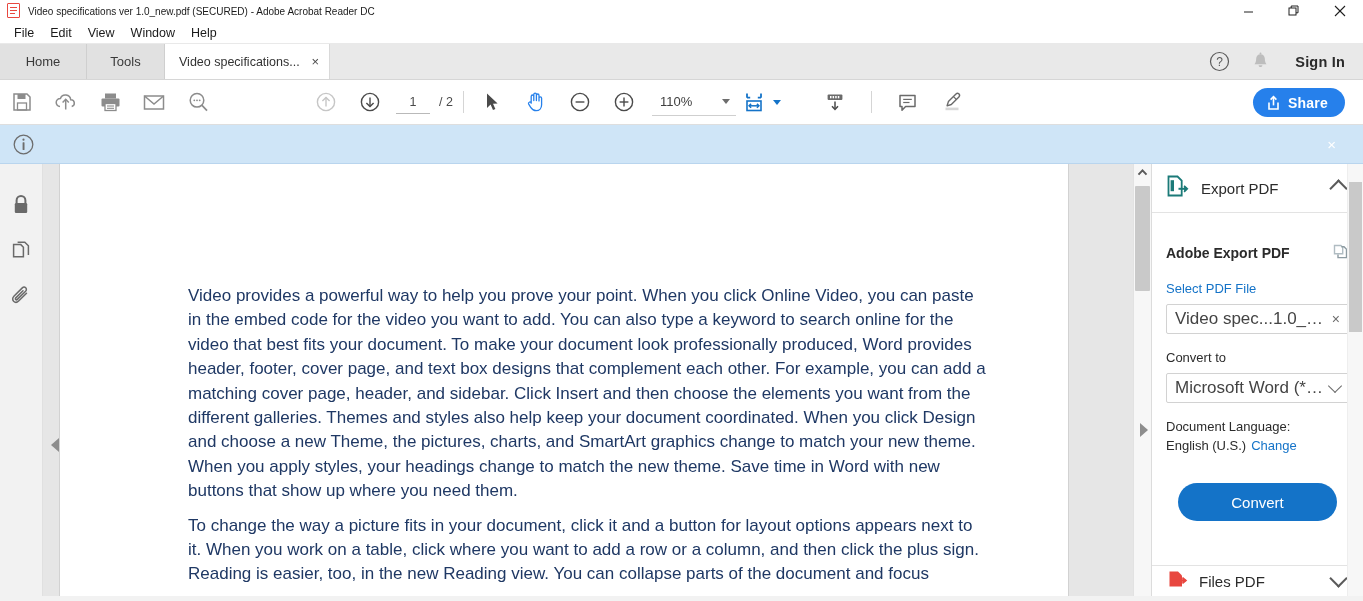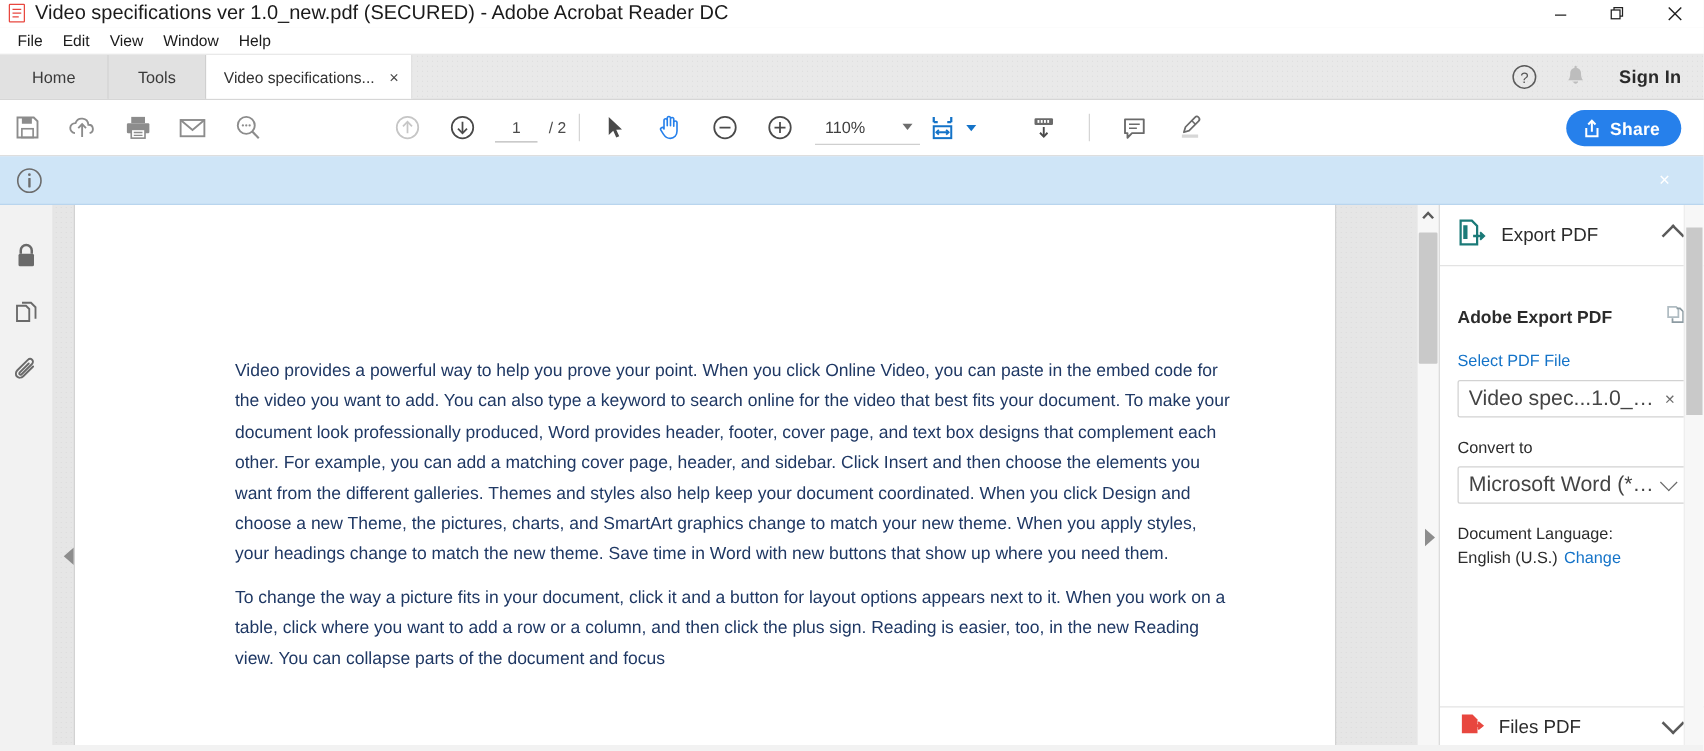--- a/index.html
+++ b/index.html
@@ -18,21 +18,21 @@
     width:13px;height:15px;border:1px solid #e8473f;background:#fff;border-radius:1px;
     position:absolute;left:1px;top:0;box-sizing:border-box;
   }
   .tb-icon .pdfglyph:after{
     content:"";position:absolute;left:2px;top:2px;width:8px;height:10px;
     background:
       linear-gradient(#e8473f,#e8473f) left 0 top 1px/7px 1.4px no-repeat,
       linear-gradient(#e8473f,#e8473f) left 0 top 4px/7px 1.4px no-repeat,
       linear-gradient(#e8473f,#e8473f) left 0 top 7px/5px 1.4px no-repeat;
   }
-  .tb-title{font-size:16px;color:#1a1a1a;white-space:nowrap;}
+  .tb-title{font-size:10px;color:#1a1a1a;white-space:nowrap;}
   .winctrls{position:absolute;right:0;top:0;height:22px;display:flex;}
   .winbtn{width:46px;height:22px;display:flex;align-items:center;justify-content:center;}
   .winbtn svg{display:block;}
 
   
   .menubar{height:21px;background:#ffffff;display:flex;align-items:center;padding-left:6px;}
   .menuitem{font-size:12.5px;color:#1a1a1a;padding:2px 8px;white-space:nowrap;}
 
   
   .tabstrip{height:36px;background:#e9e9e9;display:flex;align-items:flex-end;position:relative;
@@ -94,21 +94,21 @@
   .docarea:before{
     content:"";position:absolute;inset:0;
     background-image:radial-gradient(#dadada 0.6px, transparent 0.7px);
     background-size:4px 4px;opacity:.9;pointer-events:none;
   }
   .collapse-left{position:absolute;left:8px;top:274px;width:0;height:0;
       border-top:7px solid transparent;border-bottom:7px solid transparent;border-right:8px solid #8d8d8d;}
   .page{position:absolute;left:17px;top:0;width:1008px;height:432px;background:#ffffff;
         box-shadow:0 0 0 1px #d2d2d2;}
   .pagetext{position:absolute;left:128px;top:120px;width:800px;color:#1f3864;
-            font-size:14px;line-height:24.4px;}
+            font-size:17px;line-height:24.4px;}
   .pagetext p{margin:0 0 10px 0;}
   .pagetext p.clipped{max-height:78px;overflow:hidden;}
 
   .scrollcol{position:absolute;right:0;top:0;width:17px;height:432px;background:#f7f7f7;
              border-left:1px solid #e2e2e2;}
   .sc-up{height:17px;display:flex;align-items:center;justify-content:center;}
   .sc-thumb{position:absolute;left:1px;top:22px;width:15px;height:105px;background:#c9c9c9;border-radius:1px;}
   .expand-right{position:absolute;right:3px;top:259px;width:0;height:0;
       border-top:7px solid transparent;border-bottom:7px solid transparent;border-left:8px solid #8d8d8d;}
 
@@ -438,20 +438,21 @@
         <div class="field">
           <span class="fval">Microsoft Word (*.docx)</span>
           <span class="chev-dn"></span>
         </div>
 
         <div class="rp-langline">
           <span>Document Language:</span><br>
           <span>English (U.S.)</span><span class="chg">Change</span>
         </div>
 
+        <div class="convertbtn">Convert</div>
       </div>
 
       <div class="rp-foot">
         <span>
           <svg width="22" height="22" viewBox="0 0 22 22">
             <path d="M3.5 3.5h8.5l4 4v11H3.5z" fill="#e8473f"></path>
             <path d="M9 12.5h10.5" stroke="#e8473f" stroke-width="2.4" fill="none"></path>
             <polyline points="16.5,9.6 20,12.5 16.5,15.4" fill="#e8473f" stroke="#e8473f" stroke-width="1.6"></polyline>
           </svg>
         </span>

